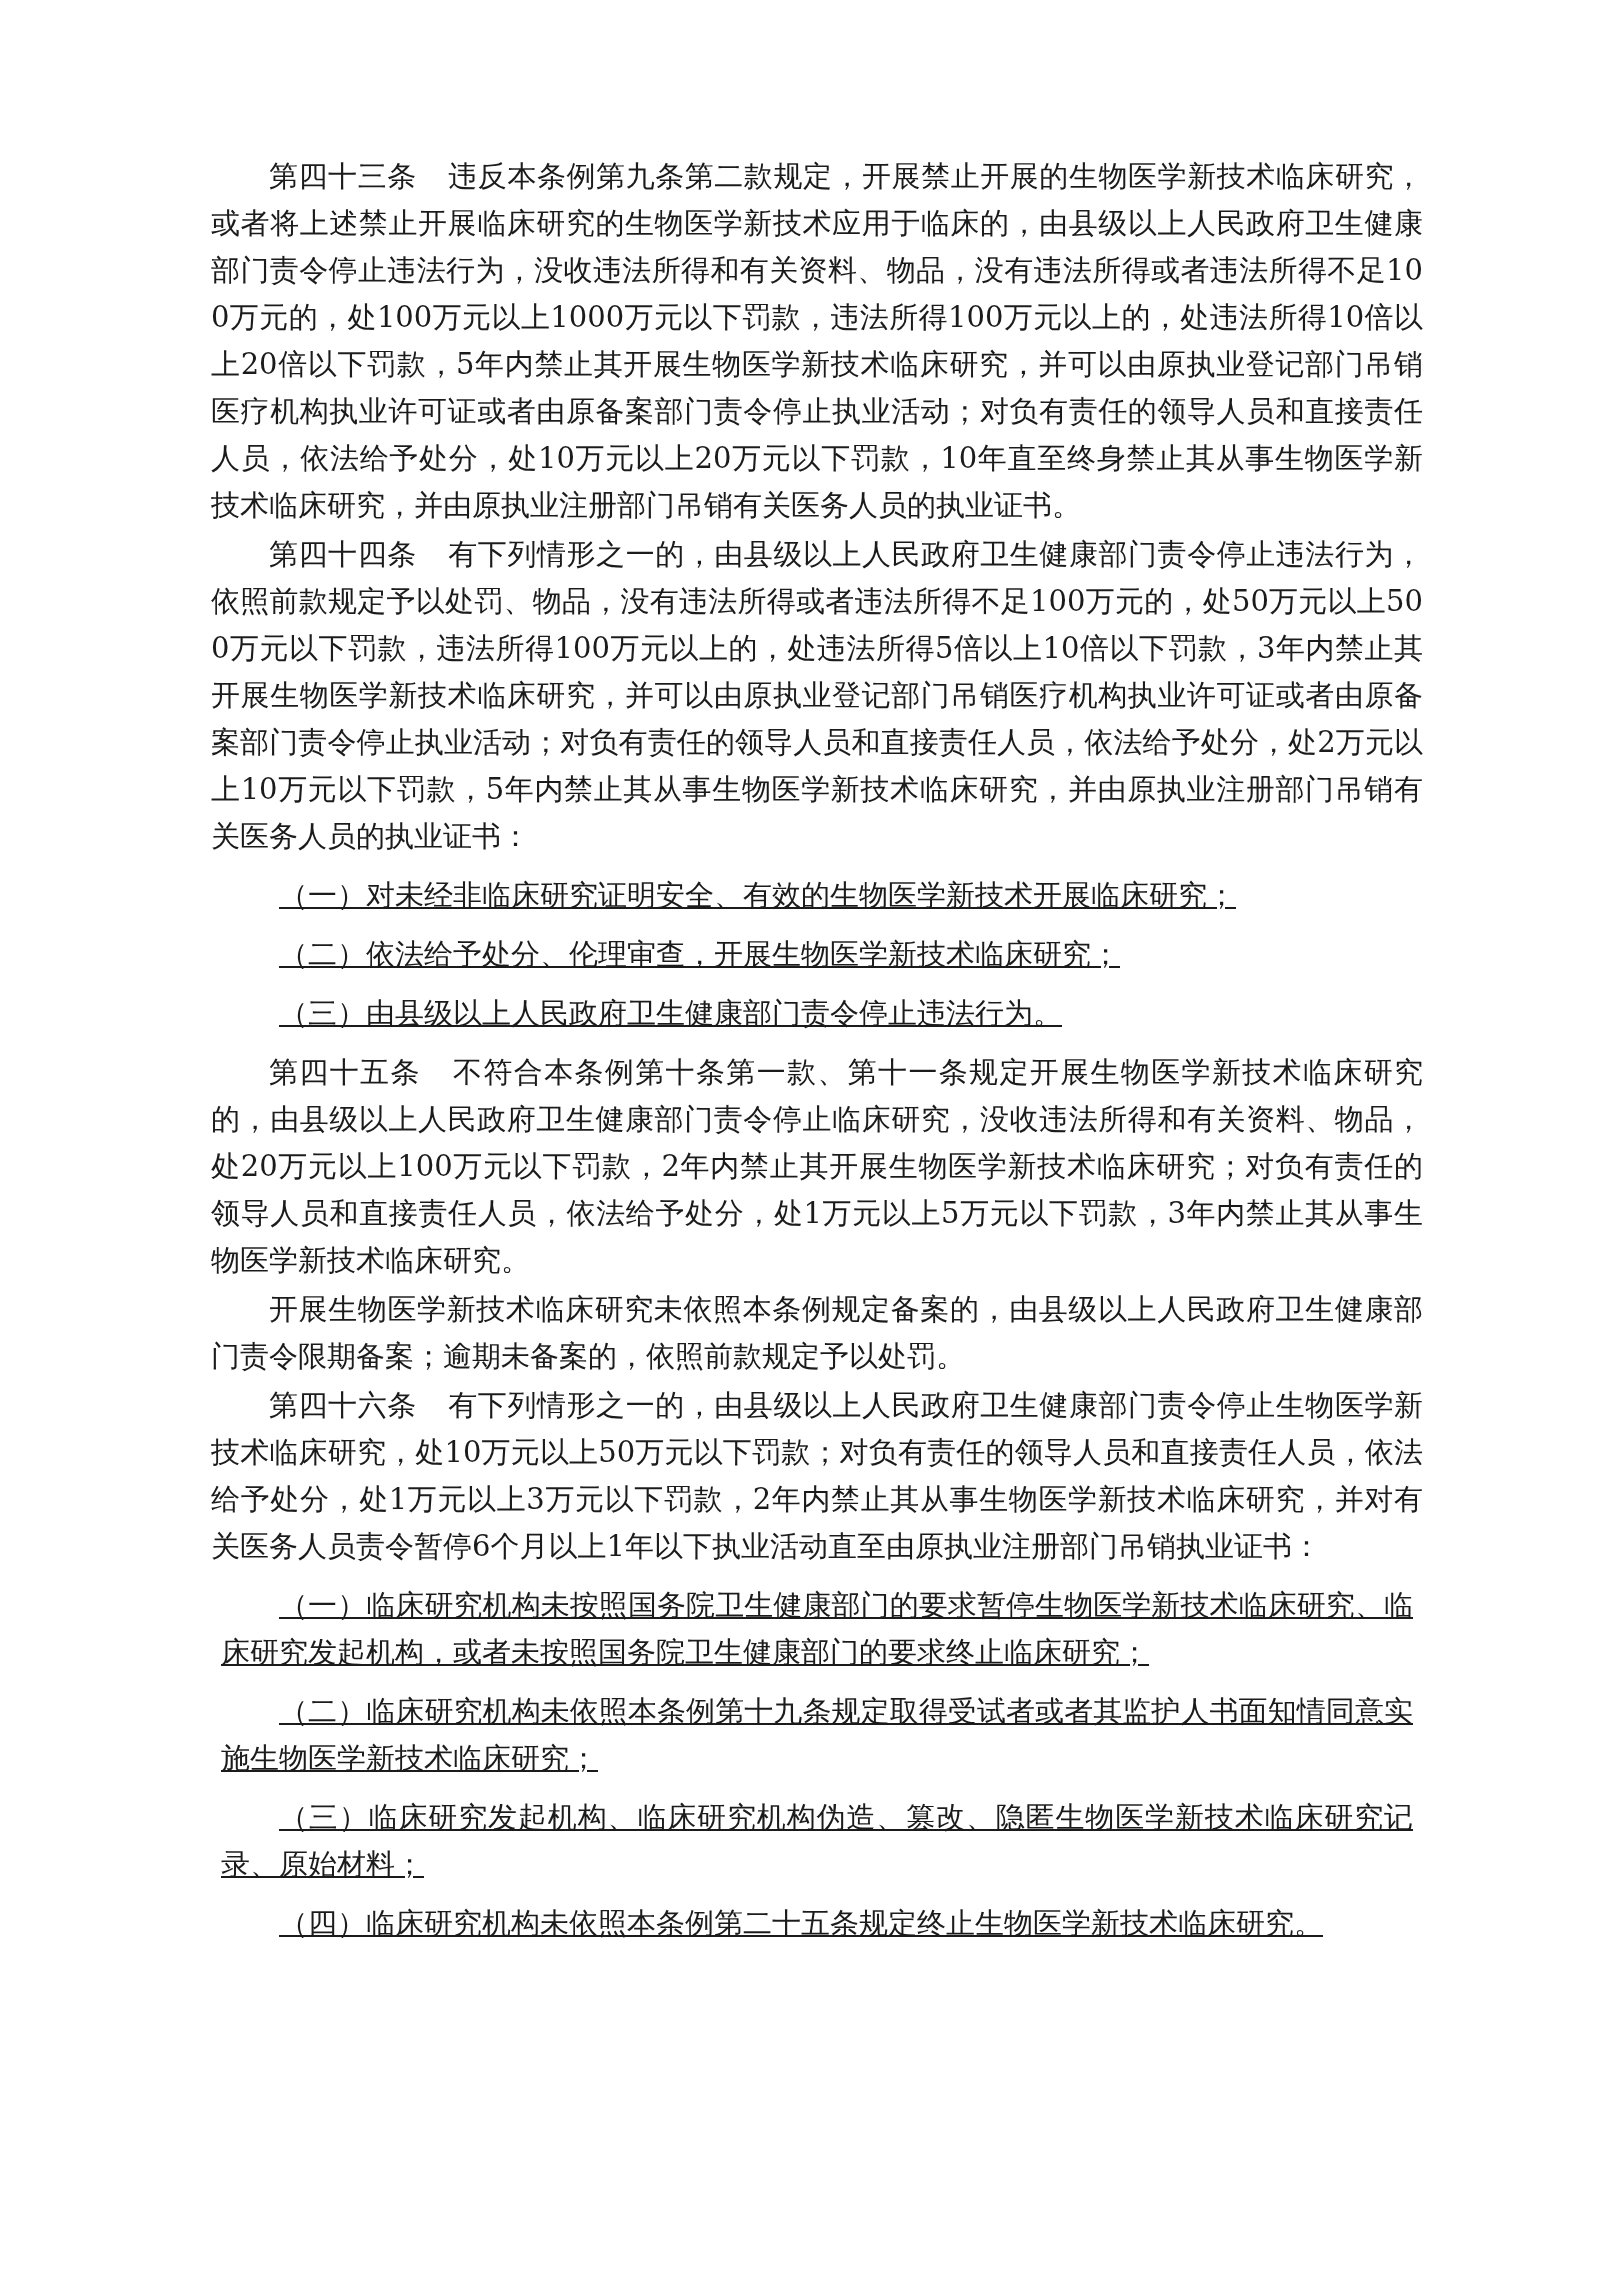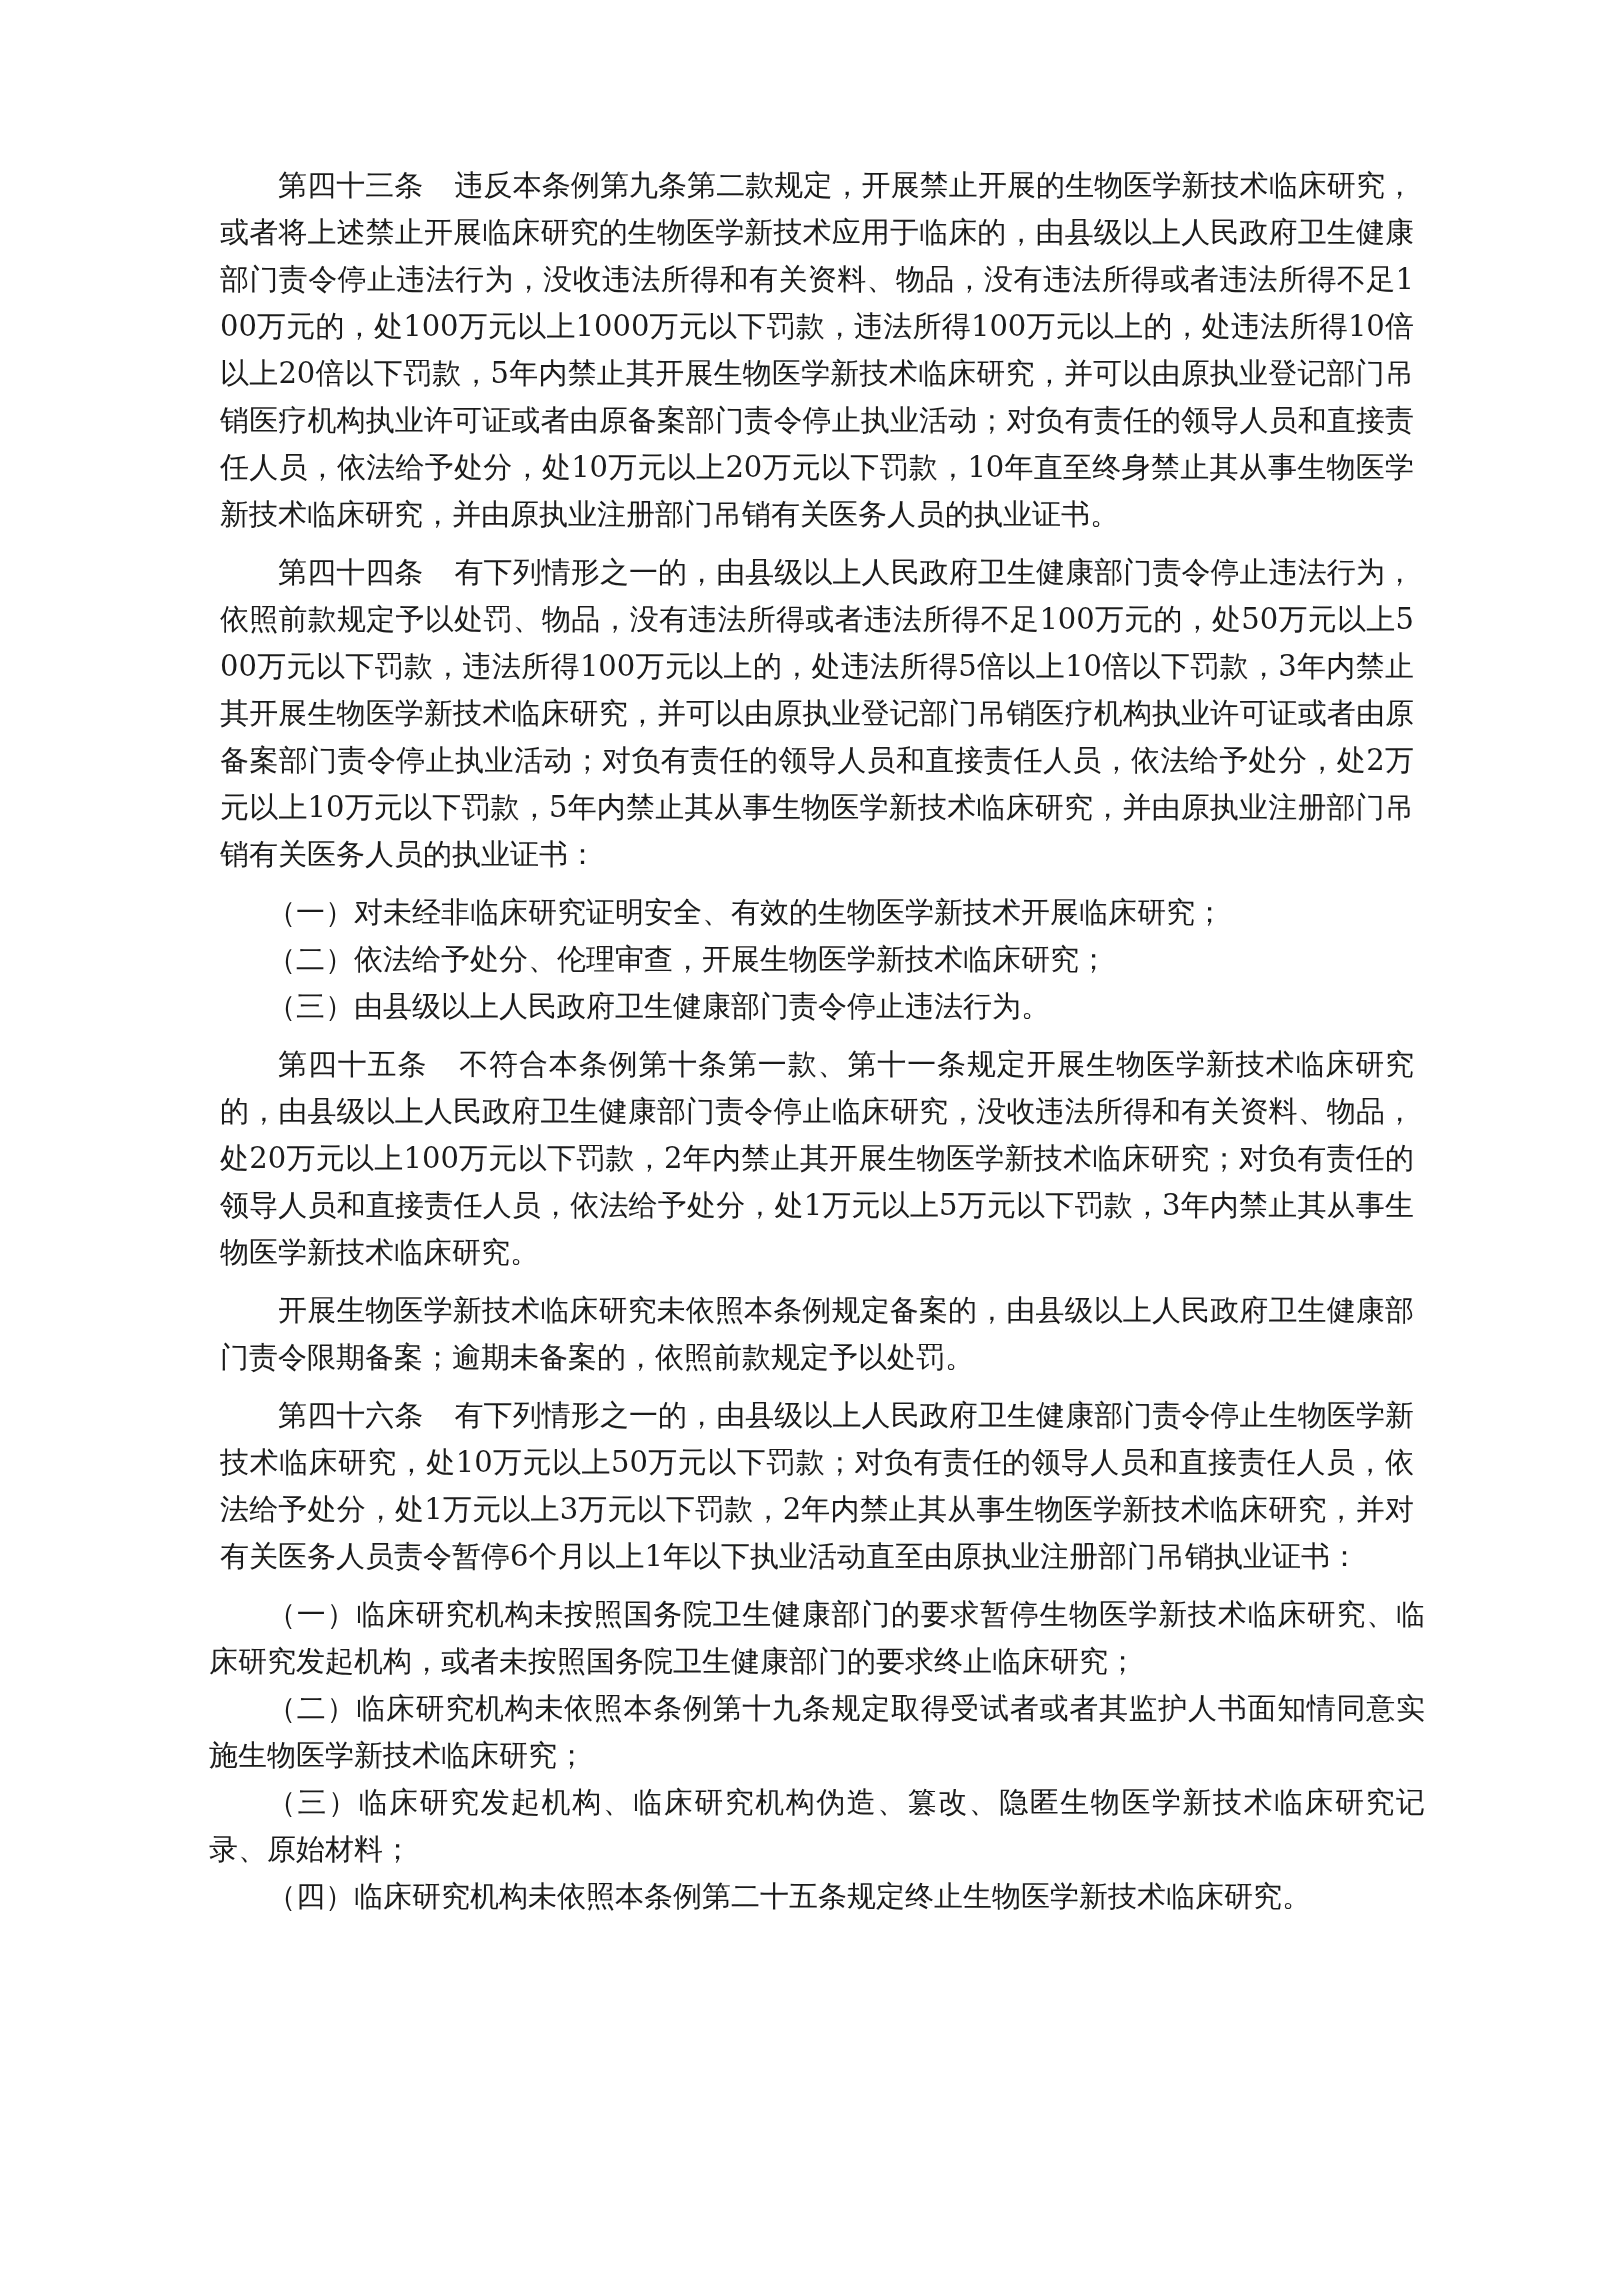--- a/index.html
+++ b/index.html
@@ -26,34 +26,35 @@
     width: 1216px;
     font-size: 29px;
     line-height: 47px;
     color: #1b1b1b;
     text-align: justify;
     text-justify: inter-character;
     letter-spacing: 0px;
     font-weight: 400;
   }
   p.para {
-    margin: 11px;
+    margin: 2px;
     padding: 0;
     text-align: justify;
     text-justify: inter-character;
     text-indent: 58px;
     word-break: break-all;
   }
   p.item {
-    margin: 0;
+    margin: 12px;
     padding: 0;
     text-align: justify;
     text-justify: inter-character;
     text-indent: 58px;
     word-break: break-all;
+    text-decoration: underline;
   }
   .art-label {
     white-space: nowrap;
   }
   .art-gap {
     display: inline-block;
     width: 31px;
   }
 </style>
 </head>

